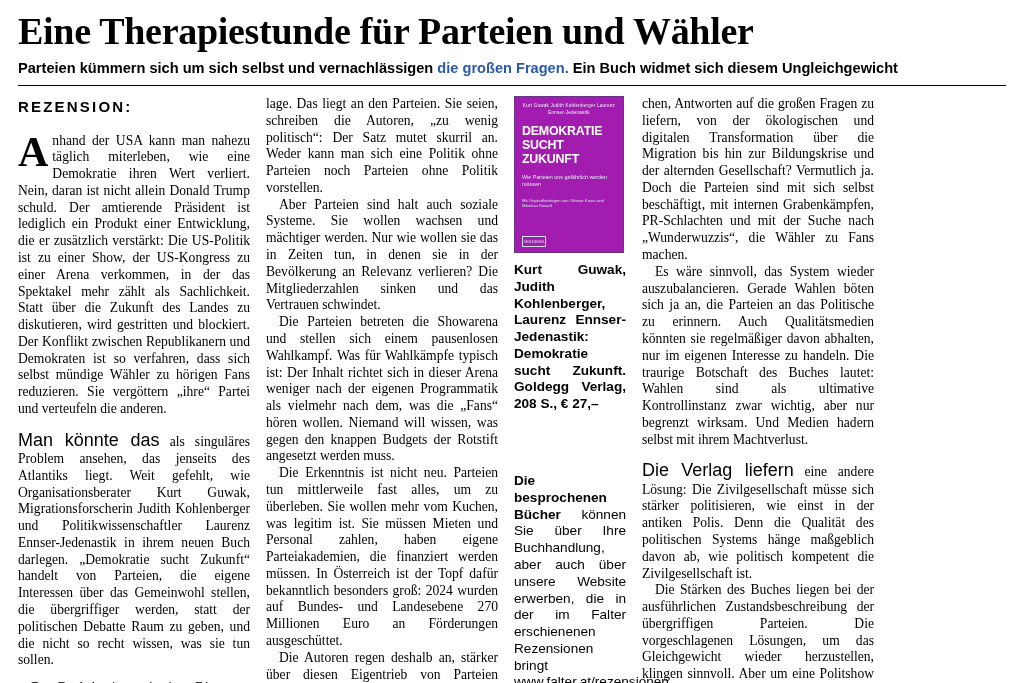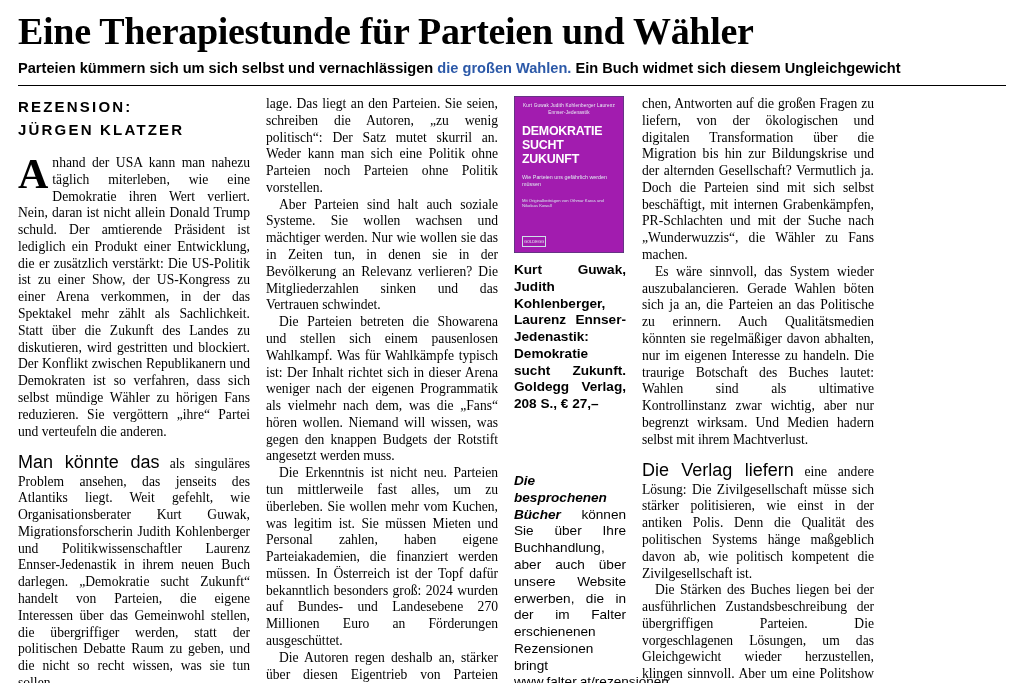--- a/index.html
+++ b/index.html
@@ -164,43 +164,41 @@
     margin: 0;
   }
   .promo {
     font-family: "Liberation Sans", sans-serif;
     font-size: 10.9px;
     line-height: 1.33;
     margin: 0;
   }
   .promo b {
     font-weight: bold;
-    font-style: italic;
   }
   .gap-lg { height: 60px; }
 </style>
 </head>
 <body>
 
 <div class="page">
 
   <h1 class="headline">Eine Therapiestunde für Parteien und Wähler</h1>
 
   <div class="subhead">
-    <span>Parteien kümmern sich um sich selbst und vernachlässigen </span><span class="hl">die großen Wahlen.</span><span> Ein Buch widmet sich diesem Ungleichgewicht</span>
+    <span>Parteien kümmern sich um sich selbst und vernachlässigen </span><span class="hl">die großen Fragen.</span><span> Ein Buch widmet sich diesem Ungleichgewicht</span>
   </div>
 
   <hr class="rule">
 
   <div class="columns">
 
     <div class="col">
       <div class="kicker">
         <div>REZENSION:</div>
-        <div>JÜRGEN KLATZER</div>
       </div>
       <p class="noindent lead"><span class="dropcap">A</span><span>nhand der USA kann man nahezu täglich miterleben, wie eine Demokratie ihren Wert verliert. Nein, daran ist nicht allein Donald Trump schuld. Der amtierende Präsident ist lediglich ein Produkt einer Entwicklung, die er zusätzlich verstärkt: Die US-Politik ist zu einer Show, der US-Kongress zu einer Arena verkommen, in der das Spektakel mehr zählt als Sachlichkeit. Statt über die Zukunft des Landes zu diskutieren, wird gestritten und blockiert. Der Konflikt zwischen Republikanern und Demokraten ist so verfahren, dass sich selbst mündige Wähler zu hörigen Fans reduzieren. Sie vergöttern „ihre“ Partei und verteufeln die anderen.</span></p>
       <div class="spacer"></div>
       <p class="noindent"><span class="runin">Man könnte das</span><span> als singuläres Problem ansehen, das jenseits des Atlantiks liegt. Weit gefehlt, wie Organisationsberater Kurt Guwak, Migrationsforscherin Judith Kohlenberger und Politikwissenschaftler Laurenz Ennser-Jedenastik in ihrem neuen Buch darlegen. „Demokratie sucht Zukunft“ handelt von Parteien, die eigene Interessen über das Gemeinwohl stellen, die übergriffiger werden, statt der politischen Debatte Raum zu geben, und die nicht so recht wissen, was sie tun sollen.</span></p>
       <div class="spacer"></div>
       <p>Das Buch beginnt mit einer Diagnose: Das politische System gerät in eine Schief-</p>
     </div>
 
     <div class="col">
       <p class="noindent">lage. Das liegt an den Parteien. Sie seien, schreiben die Autoren, „zu wenig politisch“: Der Satz mutet skurril an. Weder kann man sich eine Politik ohne Parteien noch Parteien ohne Politik vorstellen.</p>

